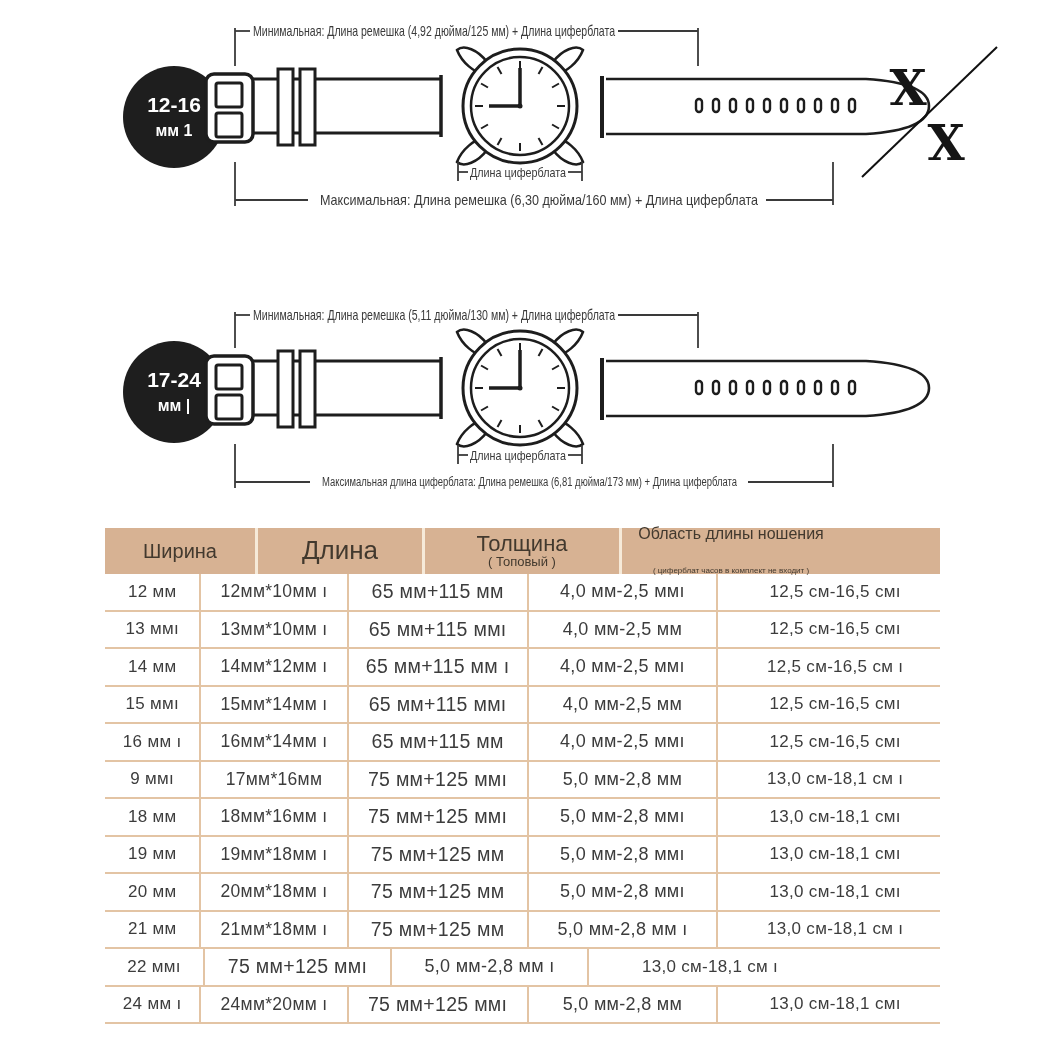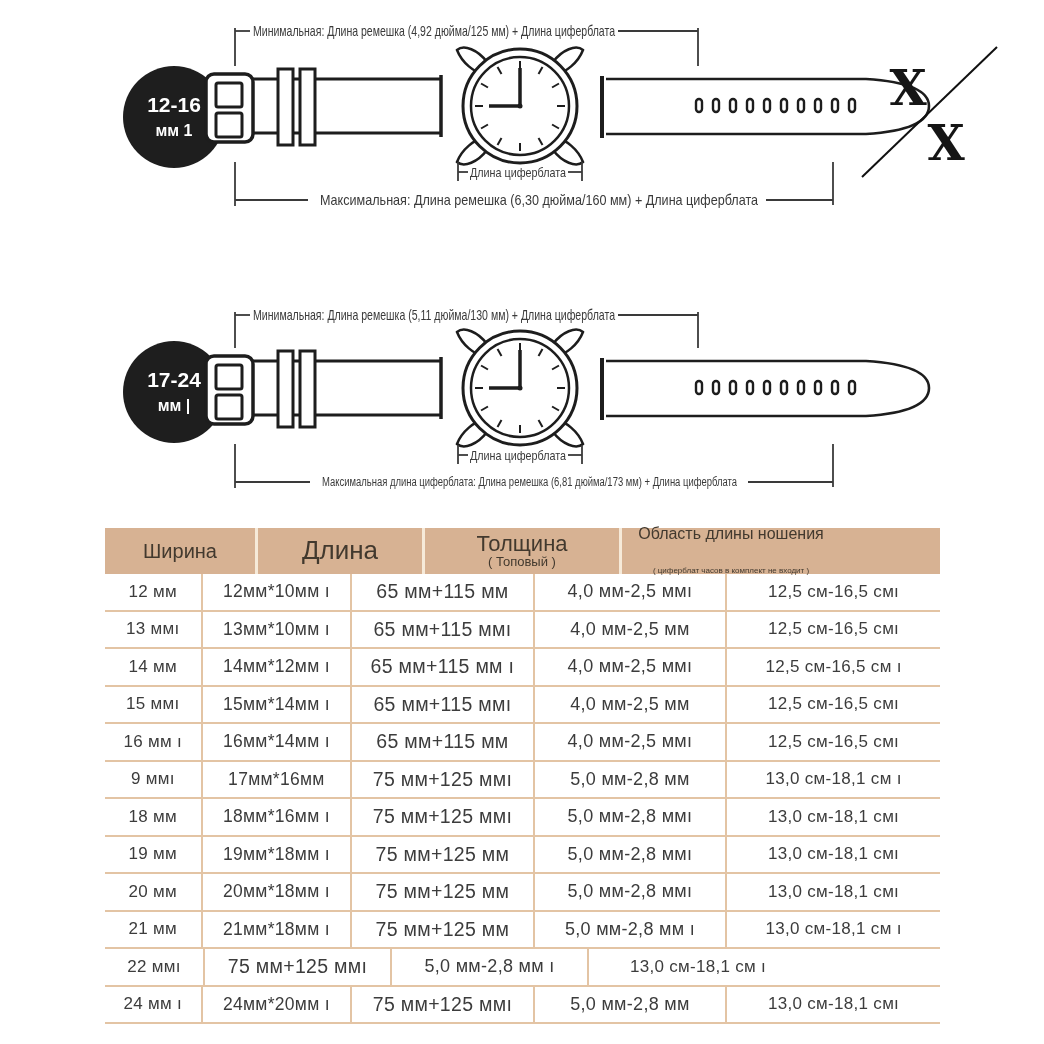--- a/index.html
+++ b/index.html
@@ -36,21 +36,21 @@
   .hc3 .htitle{font-size:22px;}
   .hc4 .htitle{font-size:16px;}
   .hsub{line-height:1.1;}
   .hc3 .hsub{font-size:13px;} .hc4 .hsub{font-size:8px;}
   .hsub:empty{display:none;}
   .tbody{background:#ffffff;}
   .trow{display:flex;height:37.5px;border-bottom:2px solid #e3c4a4;box-sizing:border-box;}
   .tcell{display:flex;align-items:center;justify-content:center;height:100%;
          box-sizing:border-box;border-right:2px solid #e3c4a4;color:#3c3c3c;
          letter-spacing:.3px;white-space:nowrap;}
-  .tcell:last-child{border-right:none;}
+  .tcell:last-child{border-right:none;margin-left:12px;}
   .c0{width:100px;font-size:17px;}
   .c1{width:153px;font-size:17.5px;}
   .c2{width:187px;font-size:19.5px;font-weight:500;}
   .c3{width:197px;font-size:18px;}
   .c4{width:218px;font-size:17px;}
 </style>
 </head>
 <body>
 
 <div id="screen">

